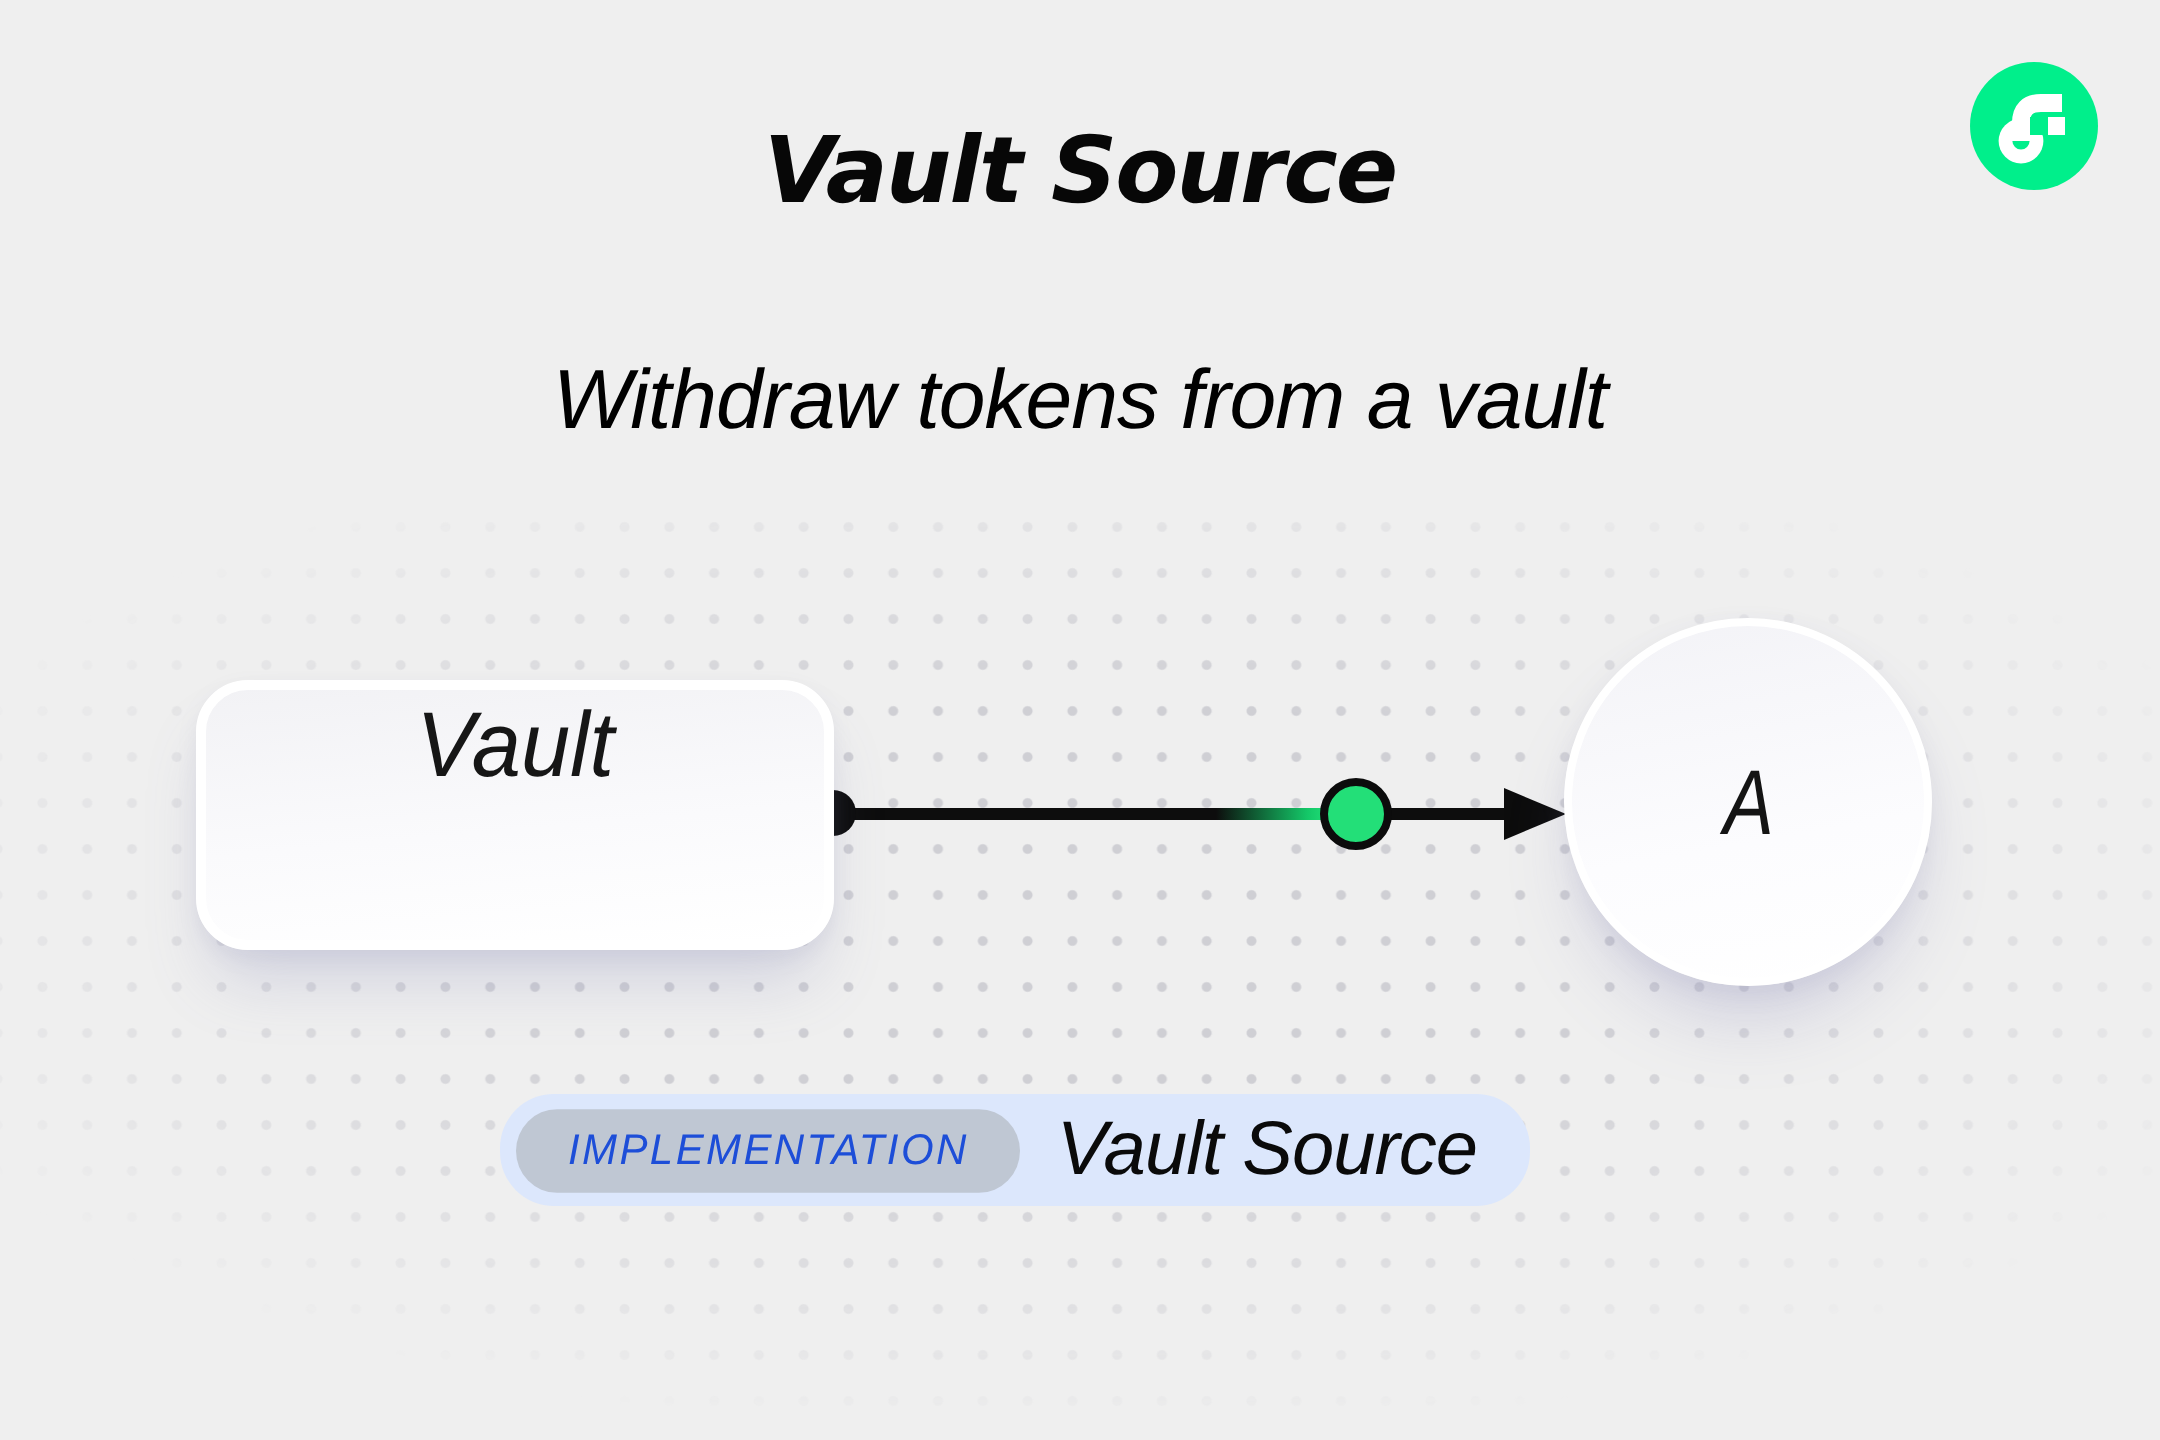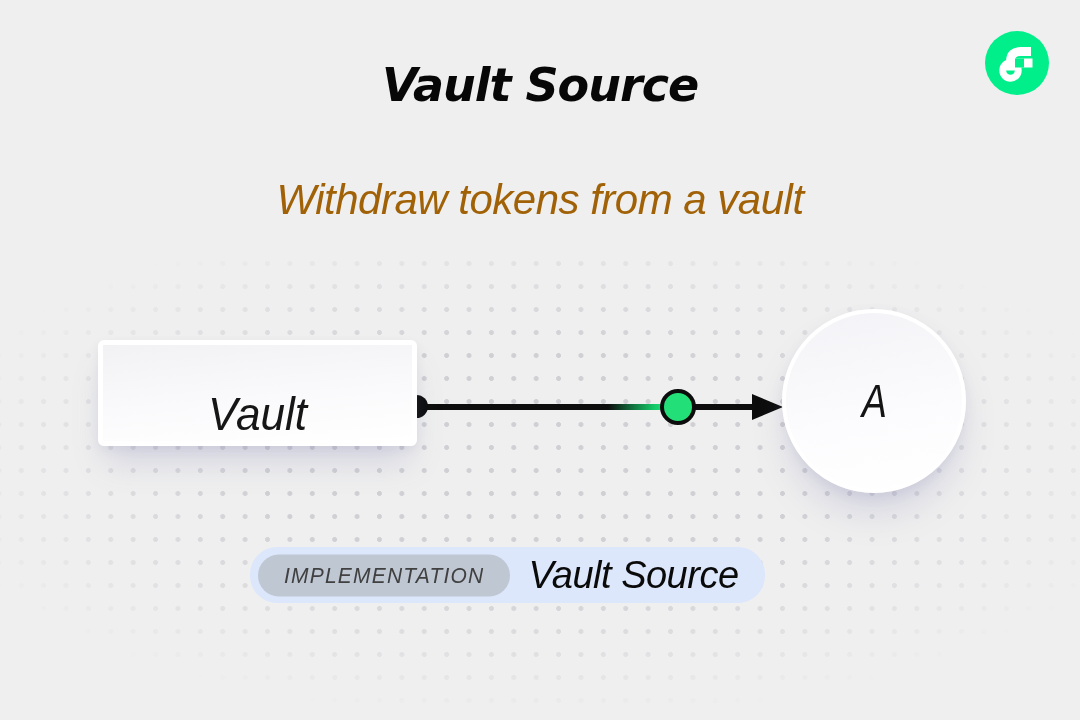--- a/index.html
+++ b/index.html
@@ -43,33 +43,33 @@
     color: #070707;
   }
 
   .subtitle {
     position: absolute;
     left: 0; right: 0; top: 176px;
     text-align: center;
     font-size: 42px;
     font-weight: 400;
     letter-spacing: -0.5px;
-    color: #a16207;
+    color: #000000;
   }
 
   
   .vault-node {
     position: absolute;
     left: 98px; top: 340px;
-    width: 319px; height: 106px;
-    border-radius: 6px;
+    width: 319px; height: 135px;
+    border-radius: 26px;
     border: 5px solid #FFFFFF;
     background: linear-gradient(175deg, #F2F2F5 0%, #FAFAFC 55%, #FFFFFF 100%);
     box-shadow: 0 22px 32px -8px rgba(120,125,175,0.25), 0 4px 10px rgba(125,125,170,0.10);
-    display: flex; align-items: flex-end; justify-content: center;
+    display: flex; align-items: flex-start; justify-content: center;
   }
   .vault-node .node-label {
     font-size: 46px;
     color: #161616;
     transform: scaleX(0.96);
   }
 
   .recipient-node {
     position: absolute;
     left: 782px; top: 309px;
@@ -131,21 +131,21 @@
     background: #DCE7FC;
     display: inline-flex;
     align-items: center;
     gap: 18px;
     padding: 0 26px 0 8px;
   }
   .impl-tag {
     height: 41px;
     border-radius: 21px;
     background: #BFC7D3;
-    color: #404040;
+    color: #1d4ed8;
     font-size: 21px;
     letter-spacing: 1.2px;
     display: flex; align-items: center;
     padding: 0 26px;
     transform: scaleY(1.02);
   }
   .impl-label {
     font-size: 38px;
     color: #0A0A0A;
     letter-spacing: -0.5px;

